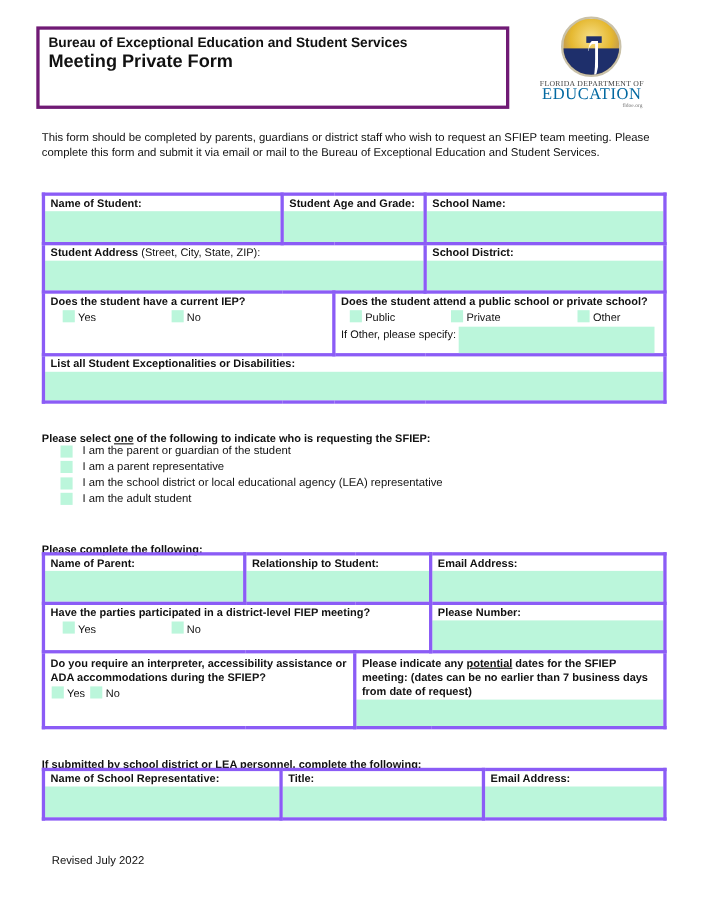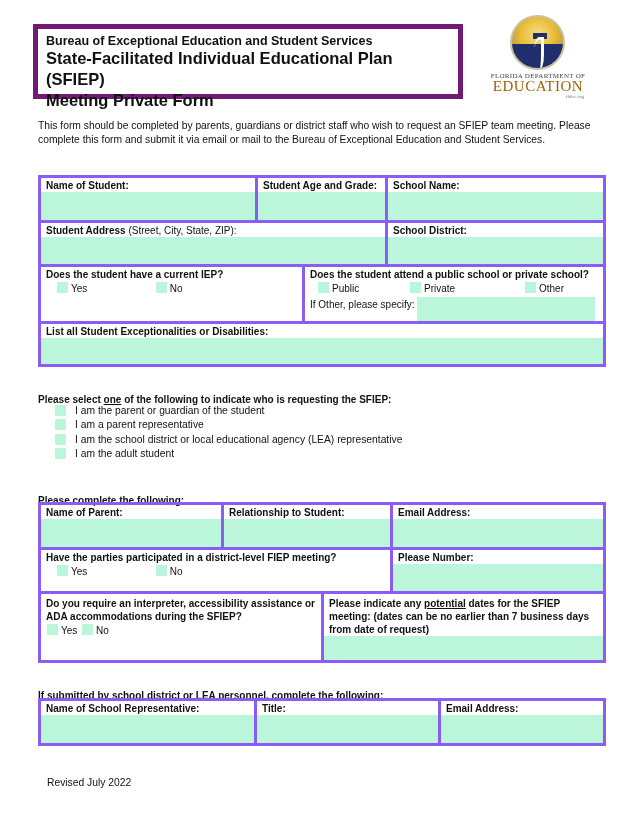--- a/index.html
+++ b/index.html
@@ -1,29 +1,29 @@
 <!DOCTYPE html>
 <html><head>
 <meta charset="utf-8">
 <style>
   * { box-sizing: border-box; margin: 0; padding: 0; }
   html, body { width: 640px; height: 828px; background: #ffffff; }
   body { font-family: "Liberation Sans", "DejaVu Sans", sans-serif; color: #111; position: relative; font-size: 10px; }
 
-  .title-box { position: absolute; left: 33px; top: 24px; width: 430px; height: 75px; border: 5px solid #701a75; padding: 4px 8px; }
+  .title-box { position: absolute; left: 33px; top: 24px; width: 430px; height: 75px; border: 3px solid #701a75; padding: 4px 8px; }
   .title-box .sub { font-weight: bold; font-size: 12.5px; margin-top: 1px; }
   .title-box .main { font-weight: bold; font-size: 16.5px; line-height: 21px; }
 
   .logo { position: absolute; left: 488px; top: 12px; width: 100px; height: 92px; }
   .logo .seal { position: absolute; left: 22px; top: 3px; width: 55px; height: 55px; border-radius: 50%; background: radial-gradient(circle at 50% 35%, #f7e08a 0%, #e5b830 45%, #caa24a 60%); border: 2px solid #c9c1a8; overflow: hidden; }
   .logo .seal .bottom { position: absolute; left: 0; top: 27px; width: 100%; height: 30px; background: #1e2f6b; }
   .logo .seal .road { position: absolute; left: 22px; top: 20px; width: 10px; height: 34px; border: 3px solid #fff; border-radius: 50% 0 50% 0; border-left: none; border-bottom: none; }
   .logo .seal .cap { position: absolute; left: 21px; top: 16px; width: 14px; height: 6px; background: #1e2f6b; }
   .logo .fl { position: absolute; left: 0; top: 60px; width: 100%; text-align: center; font-family: "Liberation Serif", serif; font-size: 7px; color: #444; letter-spacing: 0.3px; }
-  .logo .edu { position: absolute; left: 0; top: 66px; width: 100%; text-align: center; font-family: "Liberation Serif", serif; font-size: 15px; color: #a16207; letter-spacing: 0.5px; }
+  .logo .edu { position: absolute; left: 0; top: 66px; width: 100%; text-align: center; font-family: "Liberation Serif", serif; font-size: 15px; color: #0369a1; letter-spacing: 0.5px; }
   .logo .org { position: absolute; left: 0; top: 82px; width: 96%; text-align: right; font-family: "Liberation Serif", serif; font-size: 5px; color: #777; }
 
   .intro { position: absolute; left: 38px; top: 119px; width: 565px; font-size: 10.3px; line-height: 14px; }
 
   table.form { position: absolute; border-collapse: collapse; table-layout: fixed; }
   table.form td { border: 3px solid #8b5cf6; vertical-align: top; padding: 0; }
   table.form { border-top: 2px solid #333; }
   .lbl { font-weight: bold; font-size: 10px; padding: 2px 5px 0 5px; height: 14px; white-space: nowrap; }
   .lbl .normal { font-weight: normal; }
   .field { background: #bbf6db; border: none; display: block; width: 100%; }
@@ -36,21 +36,20 @@
   .choice-list .row { height: 14.5px; display: flex; align-items: center; }
   .choice-list .cb { margin-right: 9px; }
 
   .footer { position: absolute; left: 47px; top: 777px; font-size: 10.3px; }
 </style>
 </head>
 <body>
 
 <div class="title-box">
   <div class="sub">Bureau of Exceptional Education and Student Services</div>
-  <div class="main">State-Facilitated Individual Educational Plan (SFIEP)</div>
   <div class="main">Meeting Private Form</div>
 </div>
 
 <div class="logo">
   <div class="seal">
     <div class="bottom"></div>
     <div class="cap"></div>
     <div class="road"></div>
   </div>
   <div class="fl" style="text-transform:uppercase;">Florida Department of</div>

